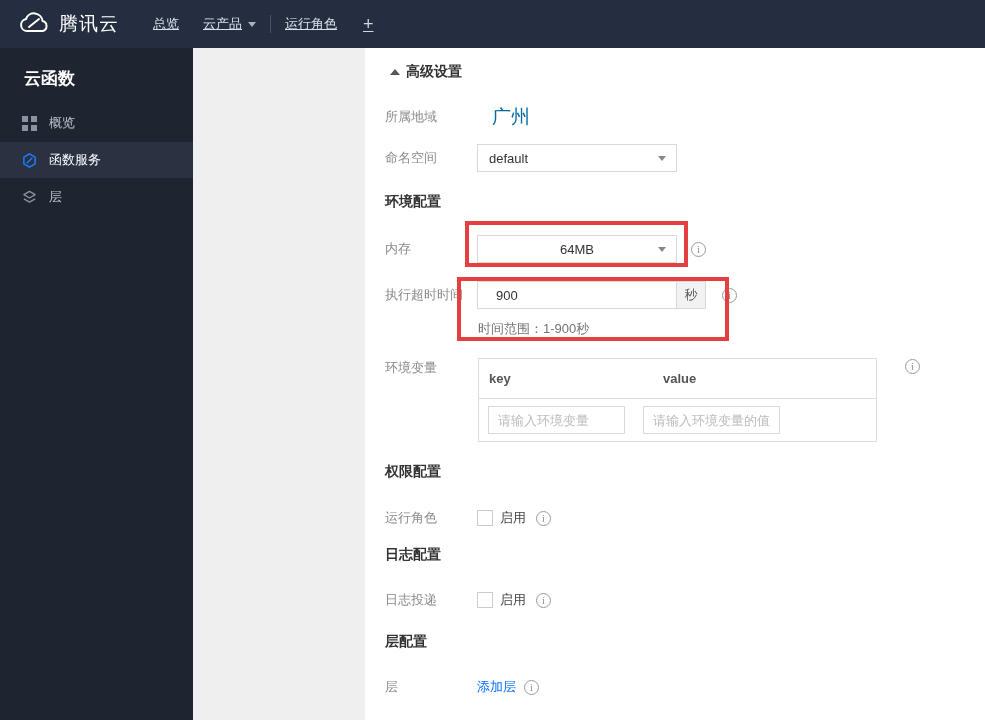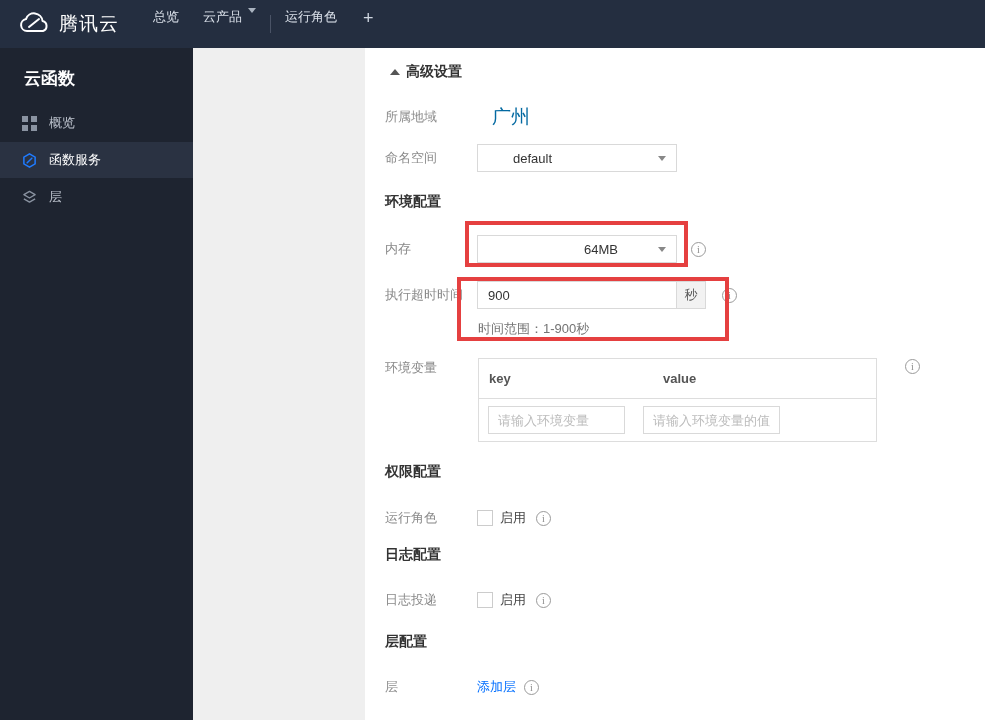--- a/index.html
+++ b/index.html
@@ -5,22 +5,22 @@
   * { margin:0; padding:0; box-sizing:border-box; }
   body { font-family:"Liberation Sans","DejaVu Sans",sans-serif; }
   .page { position:relative; width:985px; height:720px; background:#fff; overflow:hidden; }
 
   
   .topbar { position:absolute; top:0; left:0; width:985px; height:48px; background:#242e40;
             display:flex; align-items:center; }
   .brand { display:flex; align-items:center; padding-left:18px; cursor:pointer; }
   .brand-name { color:#fff; font-size:19px; margin-left:9px; letter-spacing:1px; }
   .topnav { display:flex; align-items:center; margin-left:22px; height:48px; }
-  .topnav-item { display:flex; align-items:flex-start; padding:0 12px; height:32px; color:#dbe1ea;
-                 font-size:13px; cursor:pointer; }
+  .topnav-item { display:flex; align-items:center; padding:0 12px; height:32px; color:#dbe1ea;
+                 font-size:13px; cursor:pointer;text-decoration:underline; }
   .topnav-item.plus { font-size:18px; color:#cfd6e0; padding:0 14px; }
   .chev-down { width:0; height:0; border-left:4px solid transparent; border-right:4px solid transparent;
                border-top:5px solid #aab3c0; margin-left:6px; }
   .topnav-divider { width:1px; height:18px; background:#4a5366; margin:0 2px; }
 
   
   .sidebar { position:absolute; top:48px; left:0; width:193px; height:672px; background:#1e2430; }
   .sidebar-title { position:absolute; top:19px; left:24px; color:#fff; font-size:17px; font-weight:bold; }
   .side-item { position:absolute; left:0; width:193px; height:36px; display:flex; align-items:center;
                padding-left:22px; color:#bfc5cf; font-size:13px; cursor:pointer; }
@@ -42,27 +42,27 @@
                 display:flex; align-items:center; }
 
   .adv-toggle { position:absolute; top:16px; left:25px; height:16px; display:flex; align-items:center;
                 cursor:pointer; }
   .tri-up { width:0; height:0; border-left:5px solid transparent; border-right:5px solid transparent;
             border-bottom:6px solid #555; margin-right:6px; }
   .adv-toggle span { font-size:14px; font-weight:bold; color:#333; }
 
   .dropdown { position:relative; width:200px; height:28px; border:1px solid #d9d9d9; background:#fff;
               font-size:13px; color:#333; cursor:pointer; }
-  .dropdown .dval { position:absolute; left:11px; top:0; height:26px; display:flex; align-items:center;margin-left:24px; }
+  .dropdown .dval { position:absolute; left:11px; top:0; height:26px; display:flex; align-items:center; }
   .dropdown .dval.centered { left:0; width:100%; justify-content:center; }
   .dropdown .dchev { position:absolute; right:10px; top:11px; width:0; height:0;
                      border-left:4px solid transparent; border-right:4px solid transparent;
                      border-top:5px solid #888; }
 
-  .tinput { width:200px; height:28px; border:1px solid #d9d9d9; padding:0 10px; font-size:13px;
+  .tinput { width:200px; height:28px; border:1px solid #d9d9d9; padding:0 18px; font-size:13px;
             color:#333; outline:none; font-family:inherit; }
   .addon { width:30px; height:28px; margin-left:-1px; border:1px solid #d9d9d9; background:#f2f2f2;
            display:flex; align-items:center; justify-content:center; font-size:13px; color:#555; }
   .hint { position:absolute; left:113px; top:272px; font-size:13px; color:#737373; }
 
   .info { width:15px; height:15px; border:1px solid #9a9a9a; border-radius:50%; color:#8a8a8a;
           font-size:10px; font-family:"Liberation Serif",serif; display:inline-flex; align-items:center;
           justify-content:center; cursor:pointer; flex-shrink:0; }
 
   .hl { position:absolute; border:4px solid #e54040; z-index:6; pointer-events:none; }

